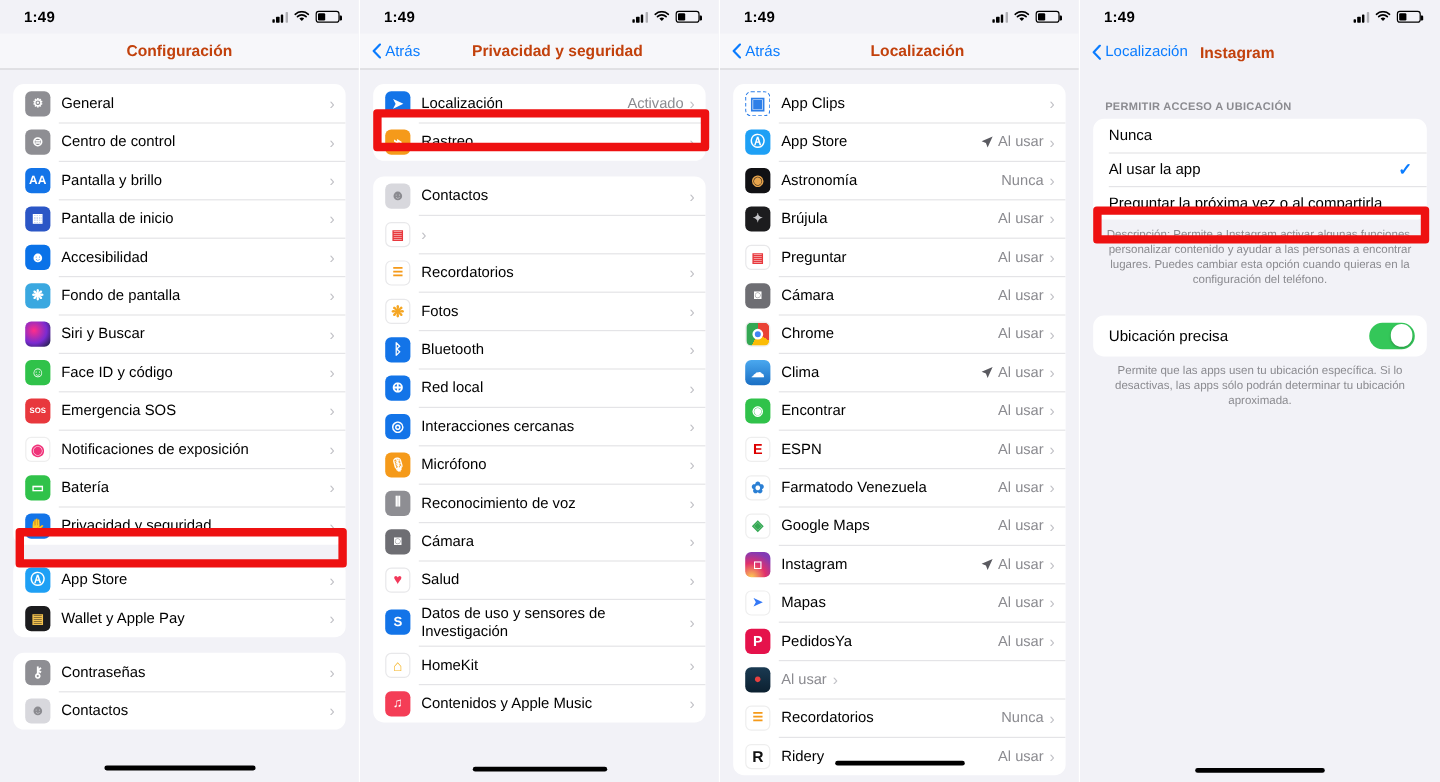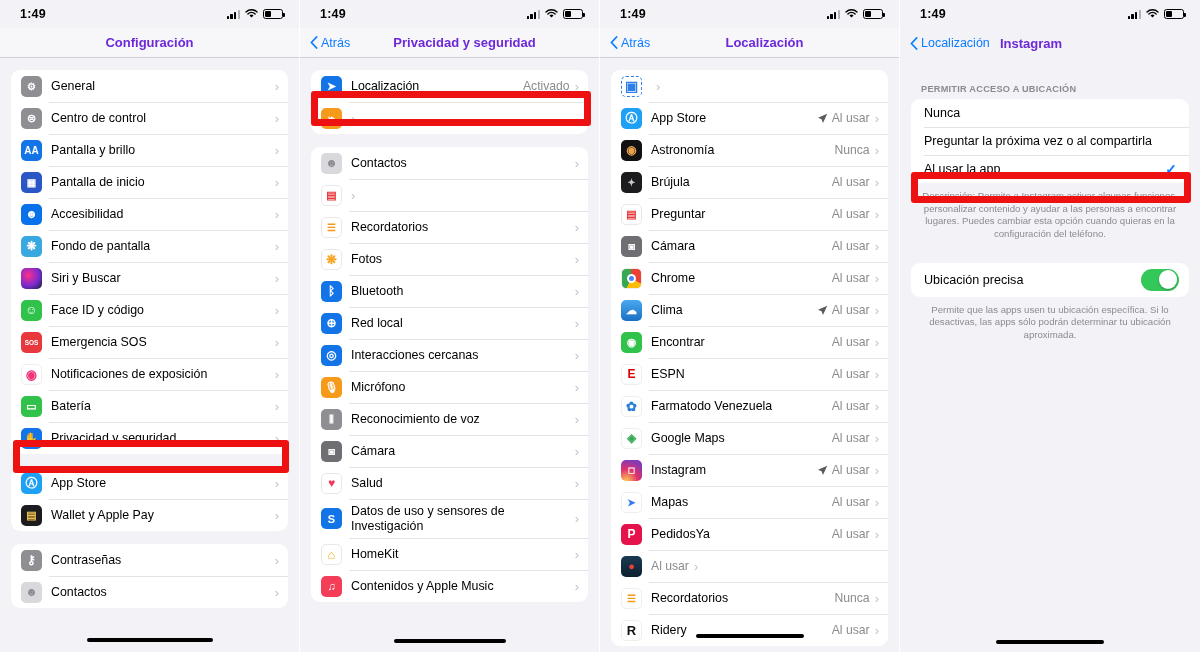--- a/index.html
+++ b/index.html
@@ -54,21 +54,21 @@
   }
   .navbar.plain { border-bottom: none; background: transparent; }
   .nav-back {
     display: flex; align-items: center; gap: 3px;
     color: #0a7cff; font-size: 12.5px;
     padding-left: 10px; cursor: pointer; white-space: nowrap;
   }
   .chev-back { display: block; }
   .nav-title {
     position: absolute; left: 0; right: 0; text-align: center;
-    font-size: 13px; font-weight: 700; color: #6d28d9;
+    font-size: 13px; font-weight: 700; color: #c2410c;
     pointer-events: none;
   }
   .nav-title.shift { padding-left: 40px; padding-right: 10px; }
 
   
   .content { height: calc(652px - 58px); overflow: hidden; position: relative; }
   .group {
     background: #fff; border-radius: 9px;
     margin: 0 11px 13px 11px; overflow: hidden;
   }
@@ -318,20 +318,21 @@
     <div class="content">
       <div class="group first">
         <div class="row">
           <span class="ico" style="background:#1374e8;font-size:11px">➤</span>
           <span class="label">Localización</span>
           <span class="value">Activado</span>
           <span class="chev">›</span>
         </div>
         <div class="row">
           <span class="ico" style="background:#f59a1a;font-size:12px">⌁</span>
+          <span class="label">Rastreo</span>
           <span class="chev">›</span>
         </div>
       </div>
 
       <div class="group">
         <div class="row">
           <span class="ico" style="background:#d8d8dd;color:#8b8b90;font-size:12px">☻</span>
           <span class="label">Contactos</span>
           <span class="chev">›</span>
         </div>
@@ -434,20 +435,21 @@
           </svg>
         <span>Atrás</span>
       </div>
       <div class="nav-title shift">Localización</div>
     </div>
     <div class="content">
       <div class="group first">
 
         <div class="row">
           <span class="ico" style="background:#fff;color:#2e7fe8;font-size:14px;border:1px dashed #2e7fe8">▣</span>
+          <span class="label">App Clips</span>
           <span class="value"></span>
           <span class="chev">›</span>
         </div>
 
         <div class="row">
           <span class="ico" style="background:#1ea0f5;font-size:12px">Ⓐ</span>
           <span class="label">App Store</span>
           <span class="arrowmark">
               <svg width="11" height="11" viewBox="0 0 11 11">
                 <path d="M10.2.8 1 4.7l3.6 1.5L6 9.9Z" fill="#5a5a60"></path>
@@ -616,25 +618,25 @@
       </div>
       <div class="nav-title shift" style="padding-left:100px;text-align:left">Instagram</div>
     </div>
     <div class="content">
       <div class="sec-head" style="padding-top:26px">PERMITIR ACCESO A UBICACIÓN</div>
       <div class="group" style="margin-bottom:0">
         <div class="crow">
           <span class="ctext">Nunca</span>
         </div>
         <div class="crow">
-          <span class="ctext">Preguntar la próxima vez o al compartirla</span>
-        </div>
-        <div class="crow">
           <span class="ctext">Al usar la app</span>
           <span class="check">✓</span>
+        </div>
+        <div class="crow">
+          <span class="ctext">Preguntar la próxima vez o al compartirla</span>
         </div>
       </div>
       <div class="sec-foot" style="padding-top:7px">Descripción: Permite a Instagram activar algunas funciones, personalizar contenido y ayudar a las personas a encontrar lugares. Puedes cambiar esta opción cuando quieras en la configuración del teléfono.</div>
 
       <div class="group" style="margin-top:22px;margin-bottom:0">
         <div class="toggle-row">
           <span class="tlabel">Ubicación precisa</span>
           <span class="switch">
               <i></i>
             </span>

